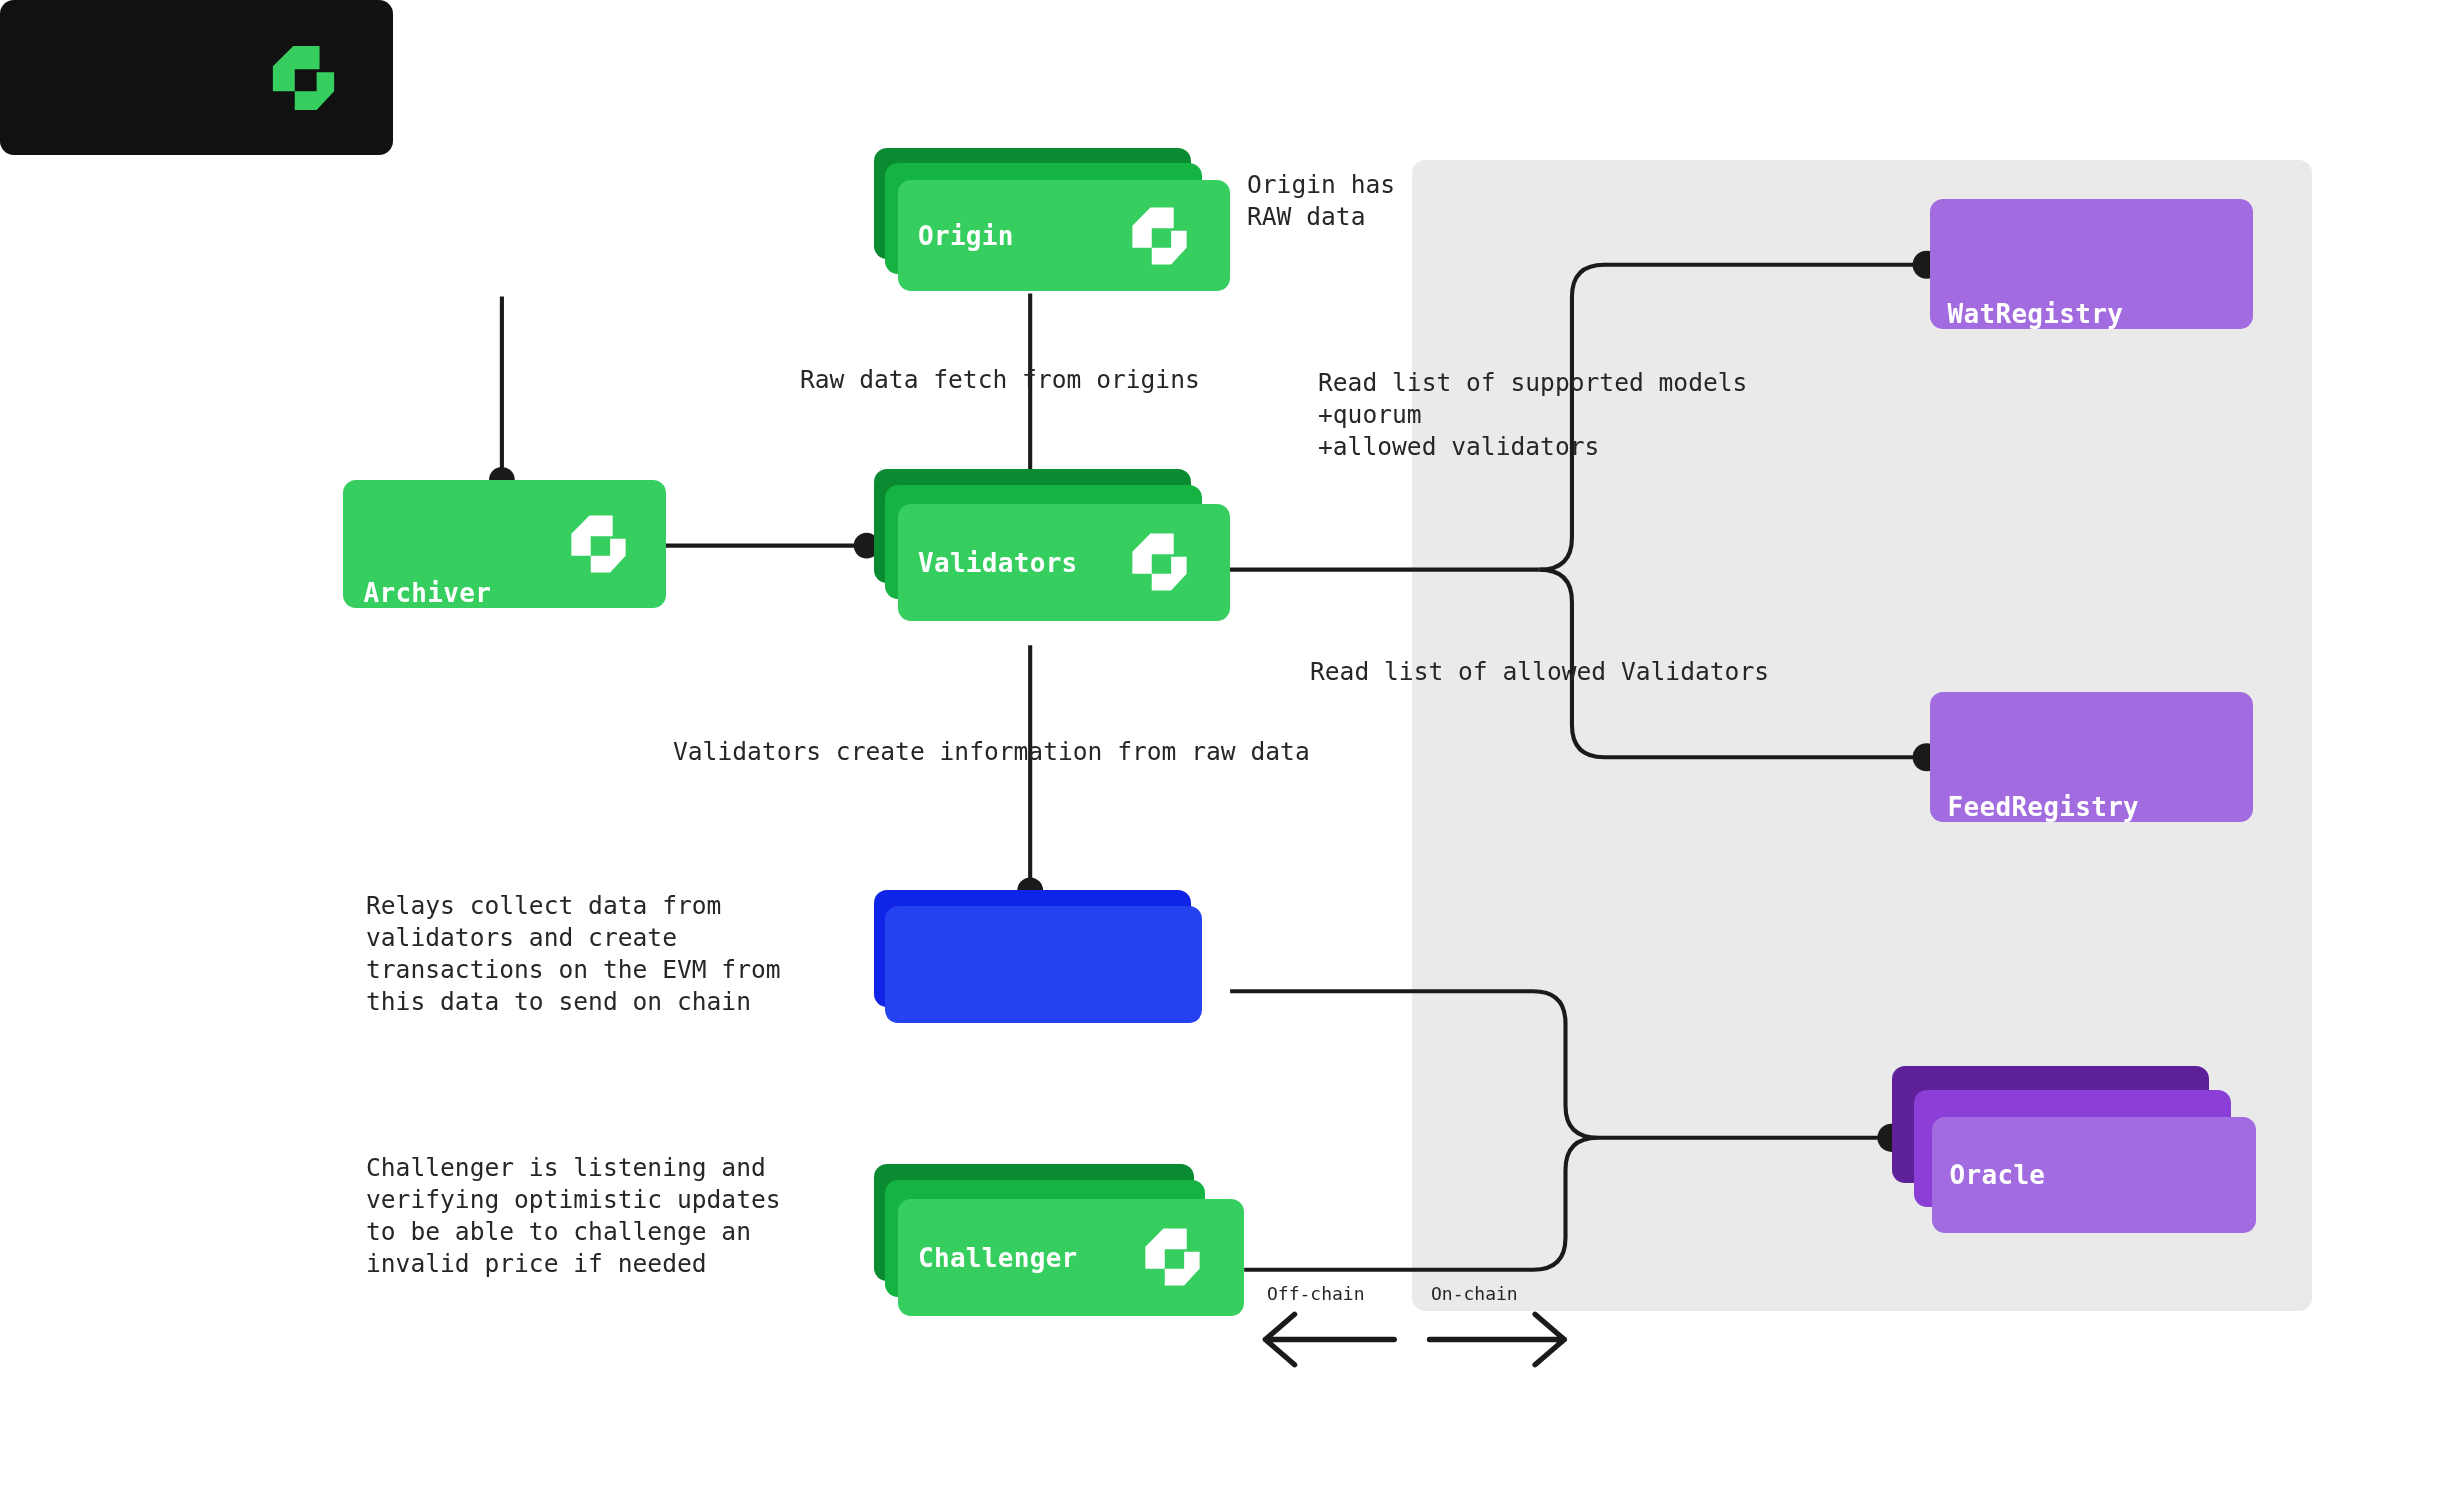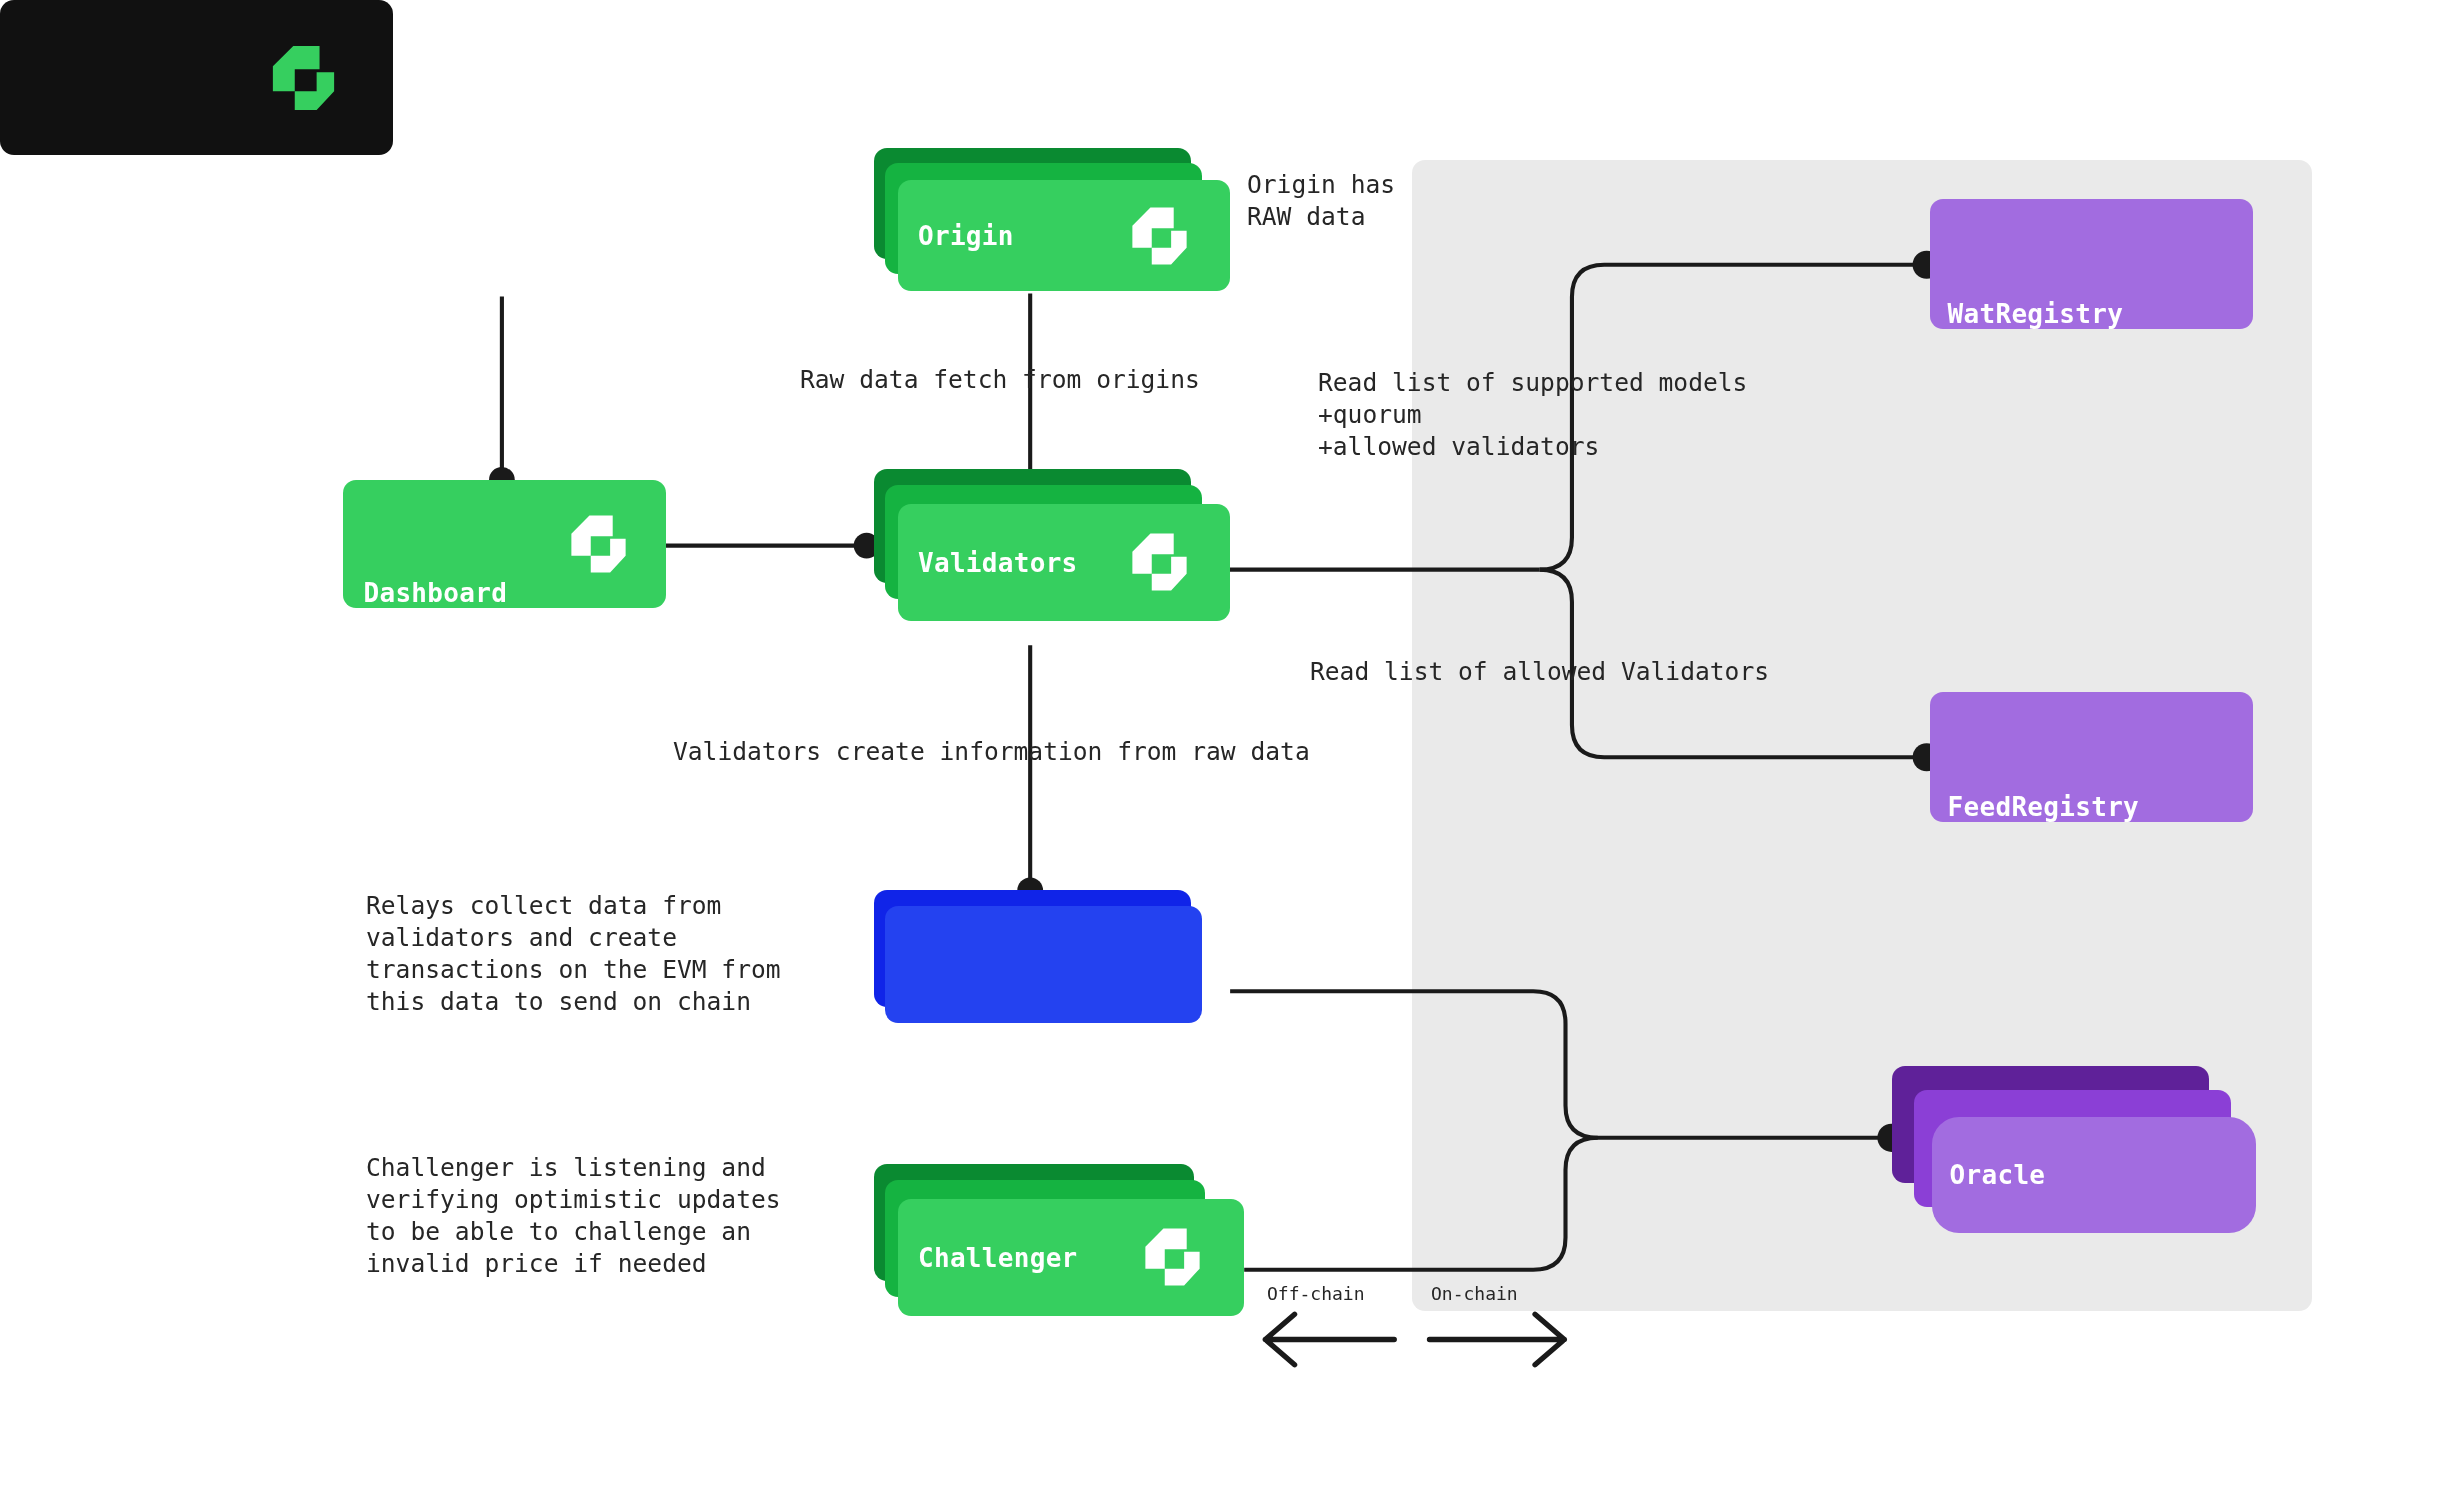--- a/index.html
+++ b/index.html
@@ -184,21 +184,21 @@
     <div class="stack-front" style="left:23.5px; top:32px; width:332px; height:111px; background:#36cf5f;">
       <span class="node-label" style="margin-left:20.5px;">Origin</span>
       <svg class="logo" style="left:229px; top:24.6px;" width="65" height="62" viewBox="0 0 100 96">
         <path fill="#ffffff" d="M 36 4 L 72 4 L 72 36 L 38 36 L 38 66 L 8 66 L 8 32 Z"></path>
         <path fill="#ffffff" d="M 92 40 L 92 66 L 68 92 L 38 92 L 38 66 L 68 66 L 68 40 Z"></path>
       </svg>
     </div>
   </div>
 
   <div class="node" style="left:343px; top:480px; width:323px; height:128px; background:#36cf5f;">
-    <span class="node-label" style="margin-left:20.5px;">Dashboard</span>
+    <span class="node-label" style="margin-left:20.5px;">Archiver</span>
     <svg class="logo" style="left:223px; top:33px;" width="65" height="62" viewBox="0 0 100 96">
       <path fill="#ffffff" d="M 36 4 L 72 4 L 72 36 L 38 36 L 38 66 L 8 66 L 8 32 Z"></path>
       <path fill="#ffffff" d="M 92 40 L 92 66 L 68 92 L 38 92 L 38 66 L 68 66 L 68 40 Z"></path>
     </svg>
   </div>
 
   <div class="stack" style="left:874px; top:469px; width:364px; height:176px;">
     <div class="stack-layer" style="left:0px; top:0px; width:317px; height:114px; background:#0a8a31;"></div>
     <div class="stack-layer" style="left:10.6px; top:16.4px; width:317px; height:114px; background:#15b341;"></div>
     <div class="stack-front" style="left:23.5px; top:35px; width:332px; height:117px; background:#36cf5f;">
@@ -231,21 +231,21 @@
     <span class="node-label" style="margin-left:17.6px;">WatRegistry</span>
   </div>
 
   <div class="node" style="left:1930px; top:692px; width:323px; height:130px; background:#a26ce0;">
     <span class="node-label" style="margin-left:17.6px;">FeedRegistry</span>
   </div>
 
   <div class="stack" style="left:1892px; top:1066px; width:364px; height:170px;">
     <div class="stack-layer" style="left:0px; top:0px; width:317px; height:117px; background:#5f2199;"></div>
     <div class="stack-layer" style="left:22px; top:23.5px; width:317px; height:117px; background:#8b3fd6;"></div>
-    <div class="stack-front" style="left:40px; top:51px; width:324px; height:116px; background:#a26ce0;border-radius:27px;">
+    <div class="stack-front" style="left:40px; top:51px; width:324px; height:116px; background:#a26ce0;">
       <span class="node-label" style="margin-left:17.6px;">Oracle</span>
     </div>
   </div>
 
   <div class="txt" style="left:1247px; top:169px;">Origin has
 RAW data</div>
 
   <div class="txt" style="left:800px; top:364px;">Raw data fetch from origins</div>
 
   <div class="txt txt-center" style="left:1318px; top:367px; width:487px;">Read list of supported models

